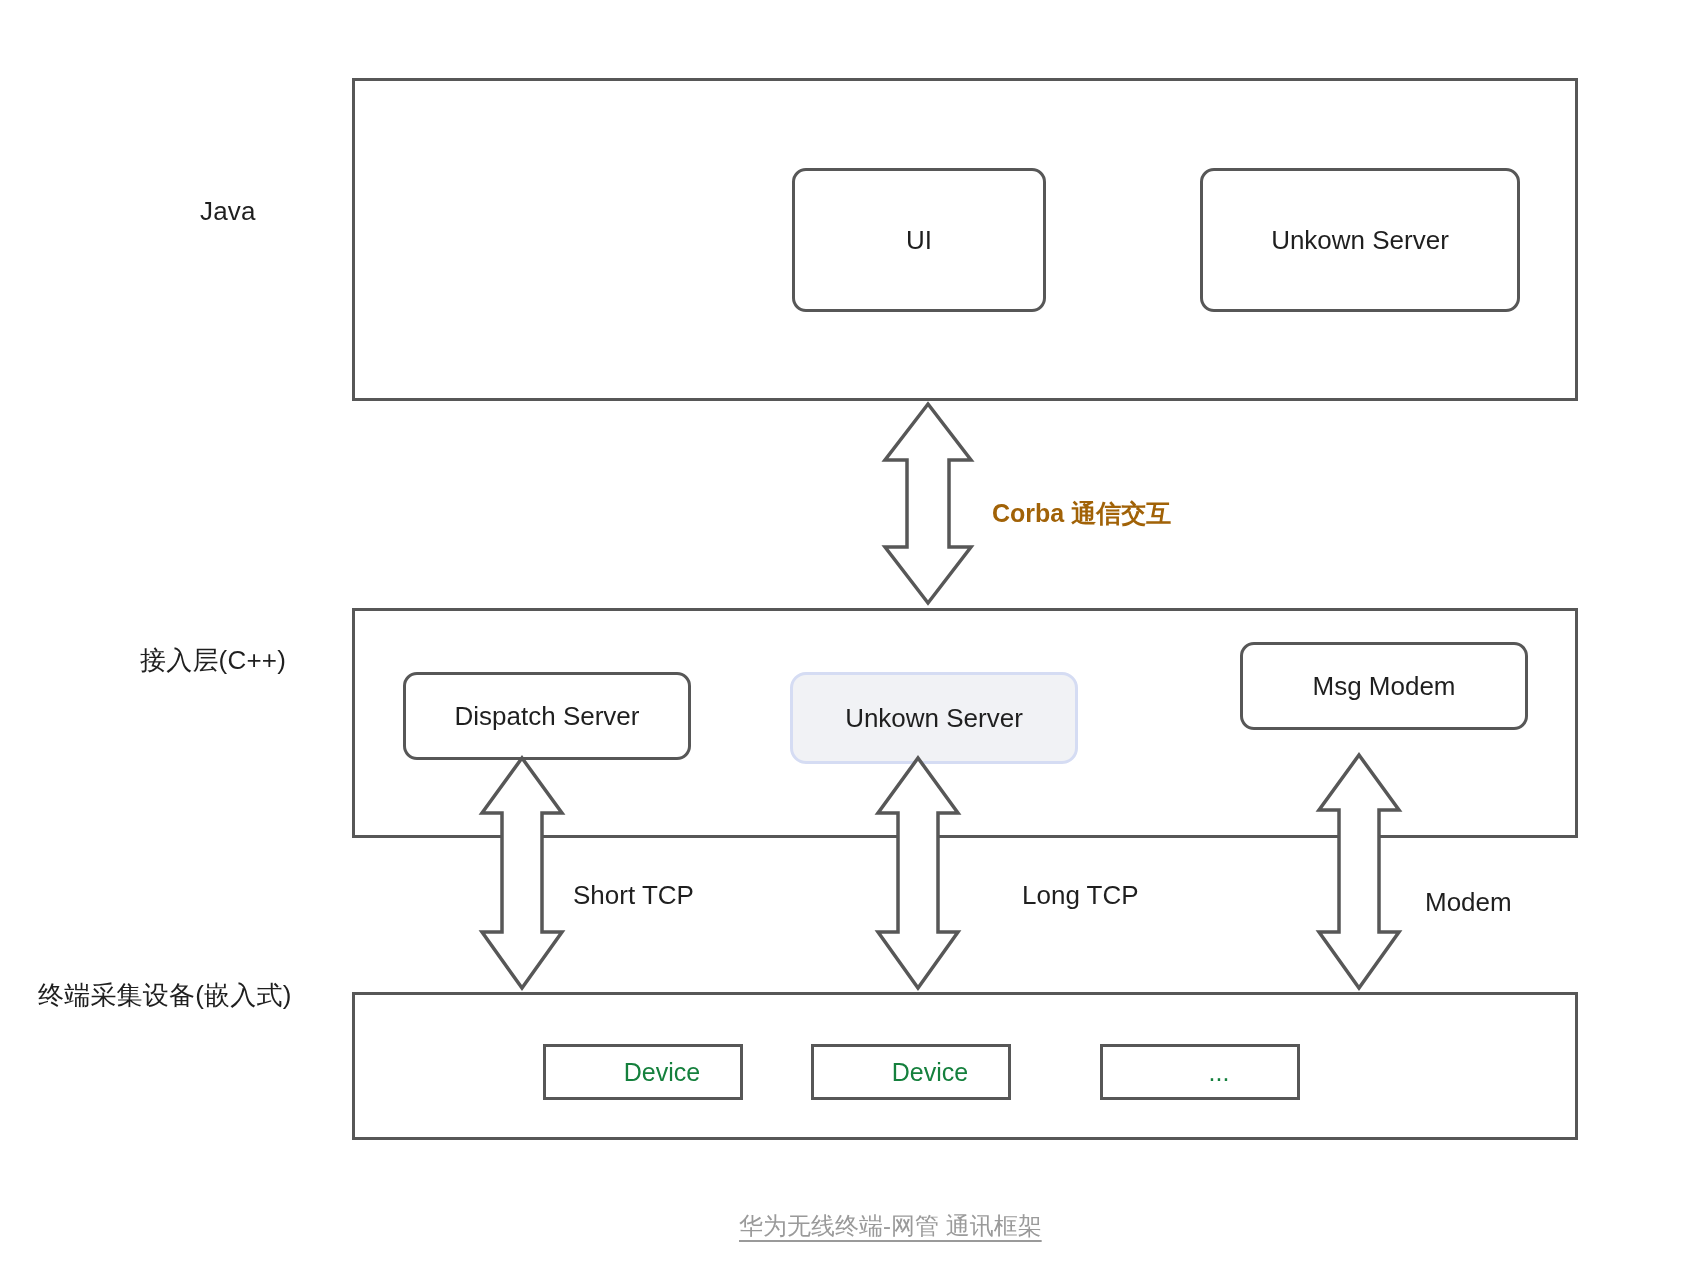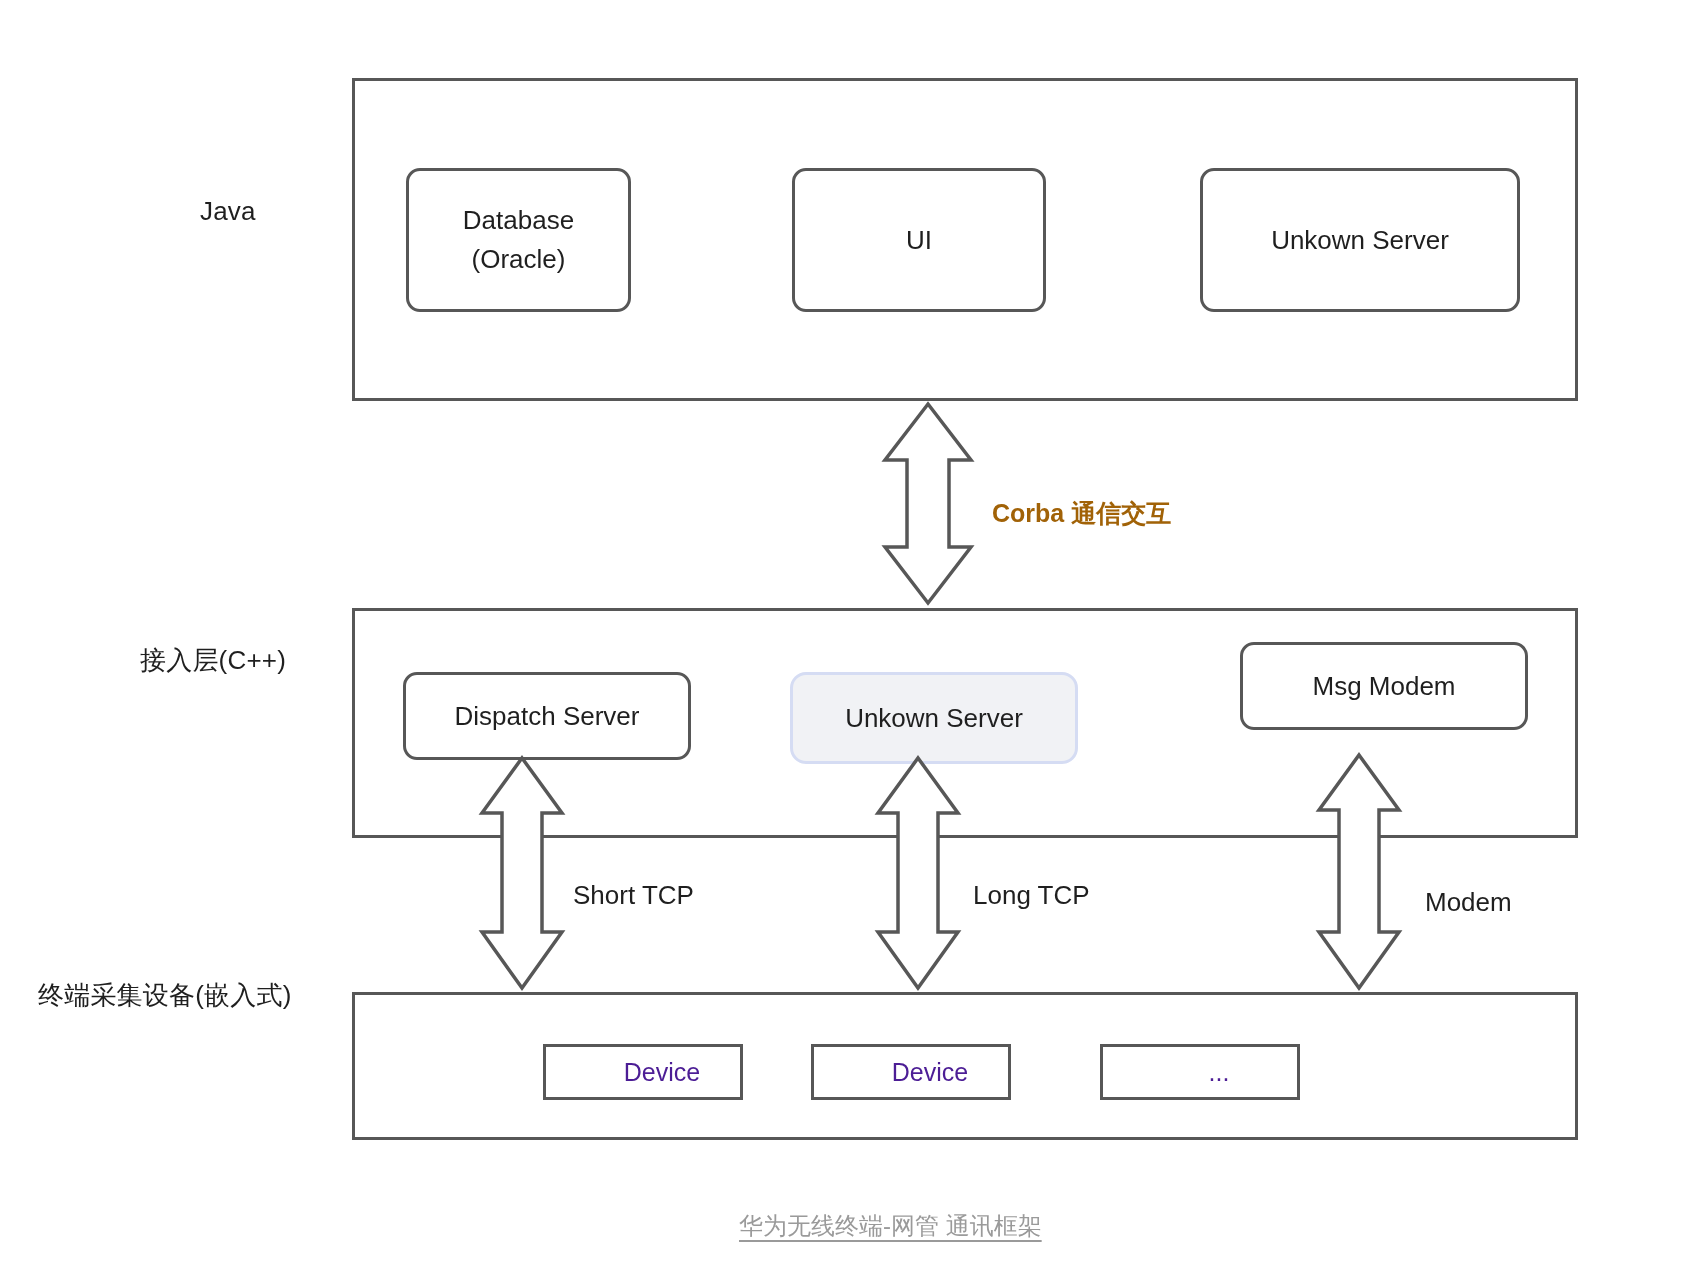--- a/index.html
+++ b/index.html
@@ -67,21 +67,21 @@
   
   .device {
     position: absolute;
     box-sizing: border-box;
     border: 3px solid #575757;
     background: #ffffff;
     display: flex;
     align-items: center;
     justify-content: center;
     font-size: 25px;
-    color: #4c1d95;
+    color: #15803d;
     white-space: nowrap;
     padding-left: 38px;
   }
 
   
   .arrows {
     position: absolute;
     left: 0; top: 0;
     width: 1694px;
     height: 1284px;
@@ -116,24 +116,20 @@
 <div class="canvas">
 
   <div class="row-label" style="left:200px; top:196px;">Java</div>
 
   <div class="row-label" style="left:140px; top:643px;">接入层(C++)</div>
 
   <div class="row-label" style="left:38px; top:962px;margin-top:16px;">终端采集设备(嵌入式)</div>
 
   <div class="layer" style="left:352px; top:78px; width:1226px; height:323px;"></div>
 
-  <div class="node" style="left:406px; top:168px; width:225px; height:144px;">
-    <span>Database</span>
-    <span>(Oracle)</span>
-  </div>
 
   <div class="node" style="left:792px; top:168px; width:254px; height:144px;">
     <span>UI</span>
   </div>
 
   <div class="node" style="left:1200px; top:168px; width:320px; height:144px;">
     <span>Unkown Server</span>
   </div>
 
   <div class="layer" style="left:352px; top:608px; width:1226px; height:230px;"></div>
@@ -212,19 +208,19 @@
              L 1339 932
              L 1339 810
              L 1319 810
              Z" fill="#ffffff" stroke="#575757" stroke-width="3.5" stroke-linejoin="miter"></path>
   </svg>
 
   <div class="edge-label accent" style="left:992px; top:497px; color:#a16207;">Corba 通信交互</div>
 
   <div class="edge-label" style="left:573px; top:880px;">Short TCP</div>
 
-  <div class="edge-label" style="left:973px; top:880px;text-align:right;">Long TCP</div>
+  <div class="edge-label" style="left:1022px; top:880px;text-align:right;">Long TCP</div>
 
   <div class="edge-label" style="left:1425px; top:887px;">Modem</div>
 
   <div class="caption" style="left:739px; top:1210px;">华为无线终端-网管 通讯框架</div>
 
 </div>
 
 </body></html>

